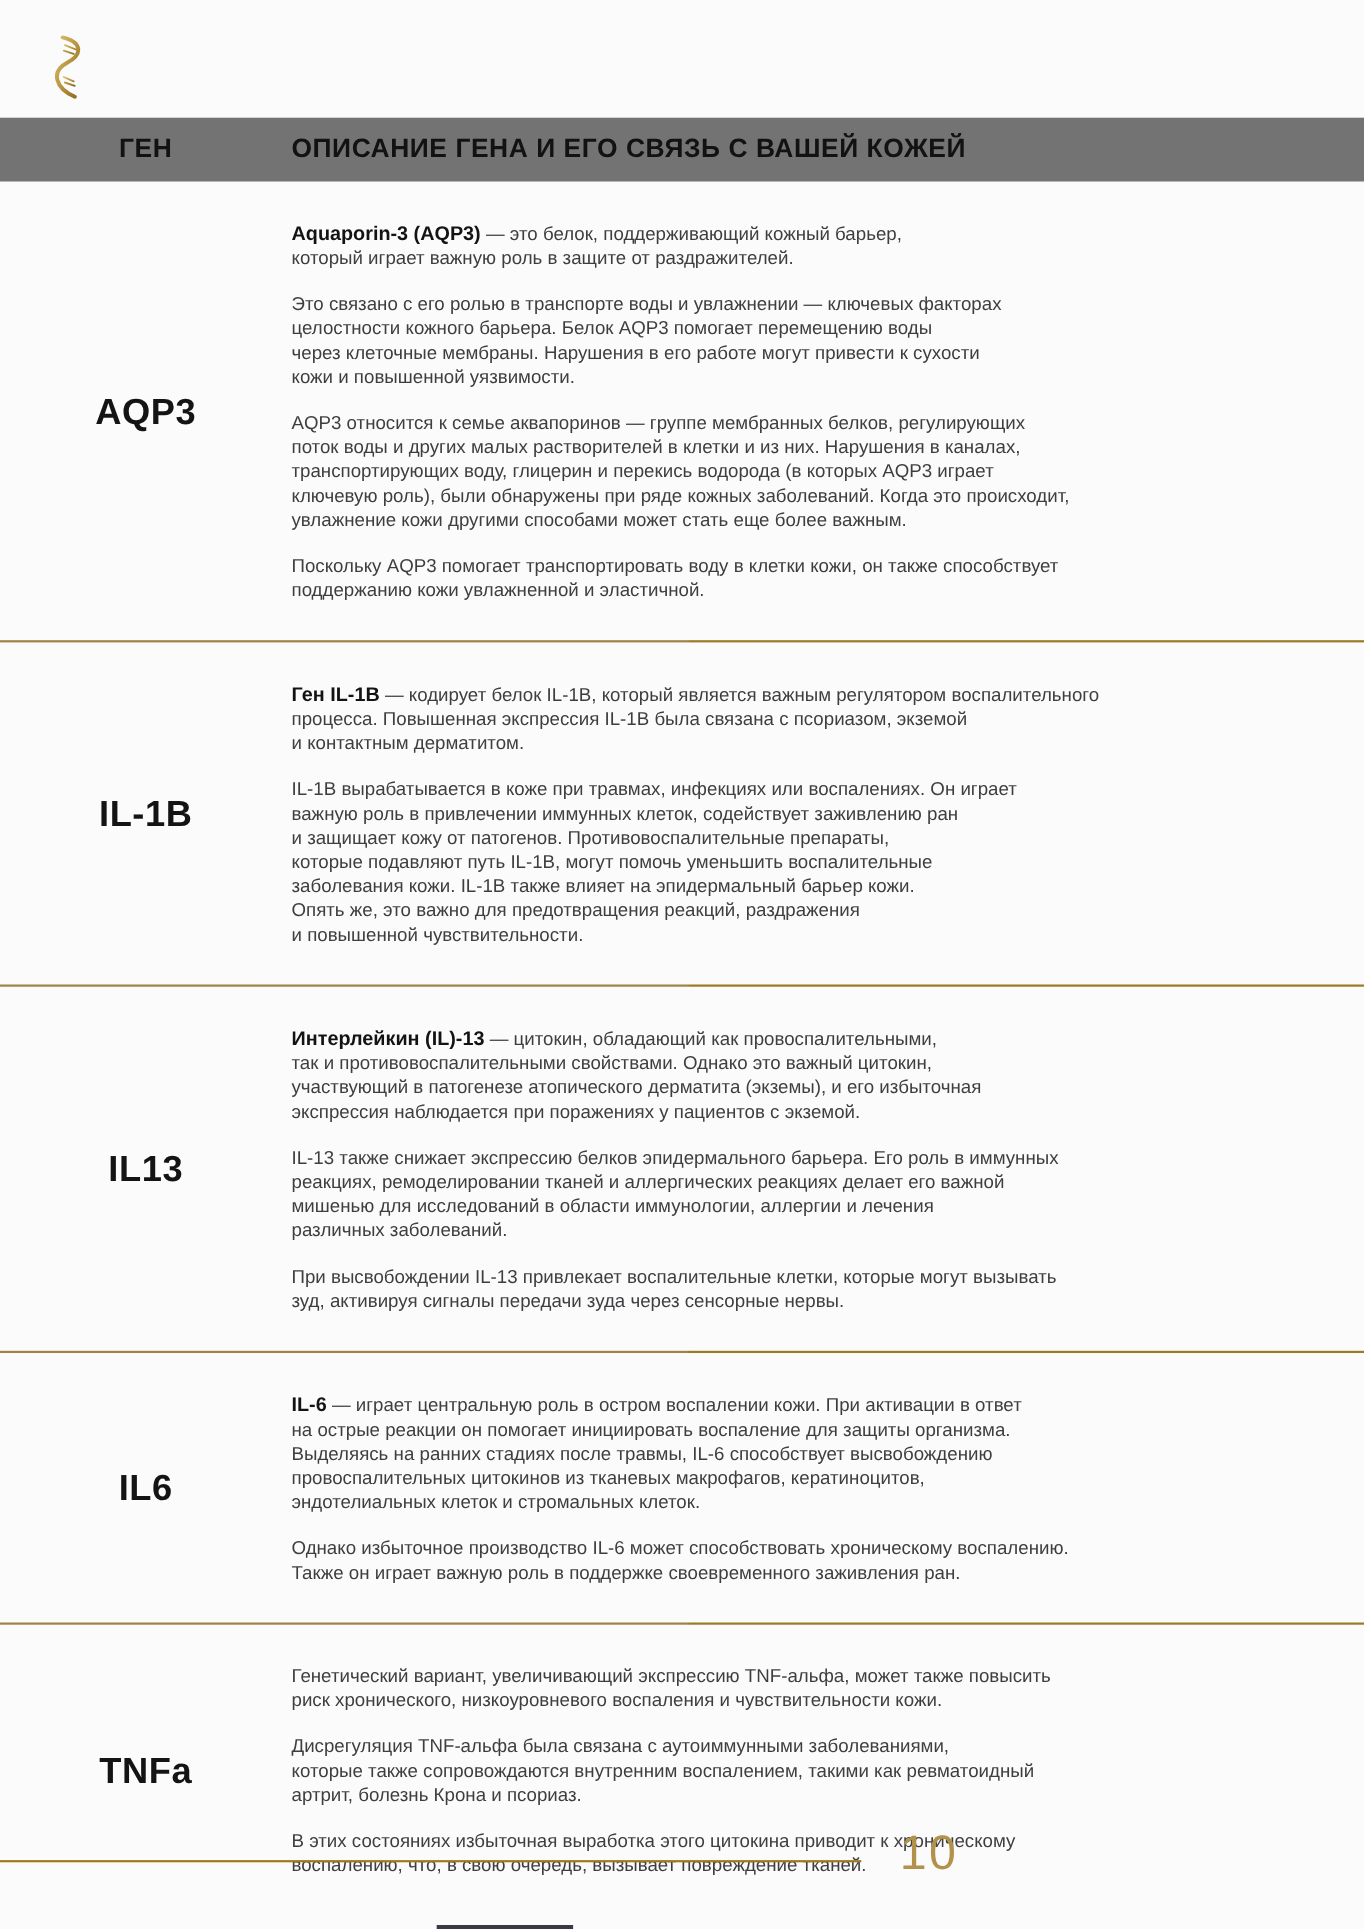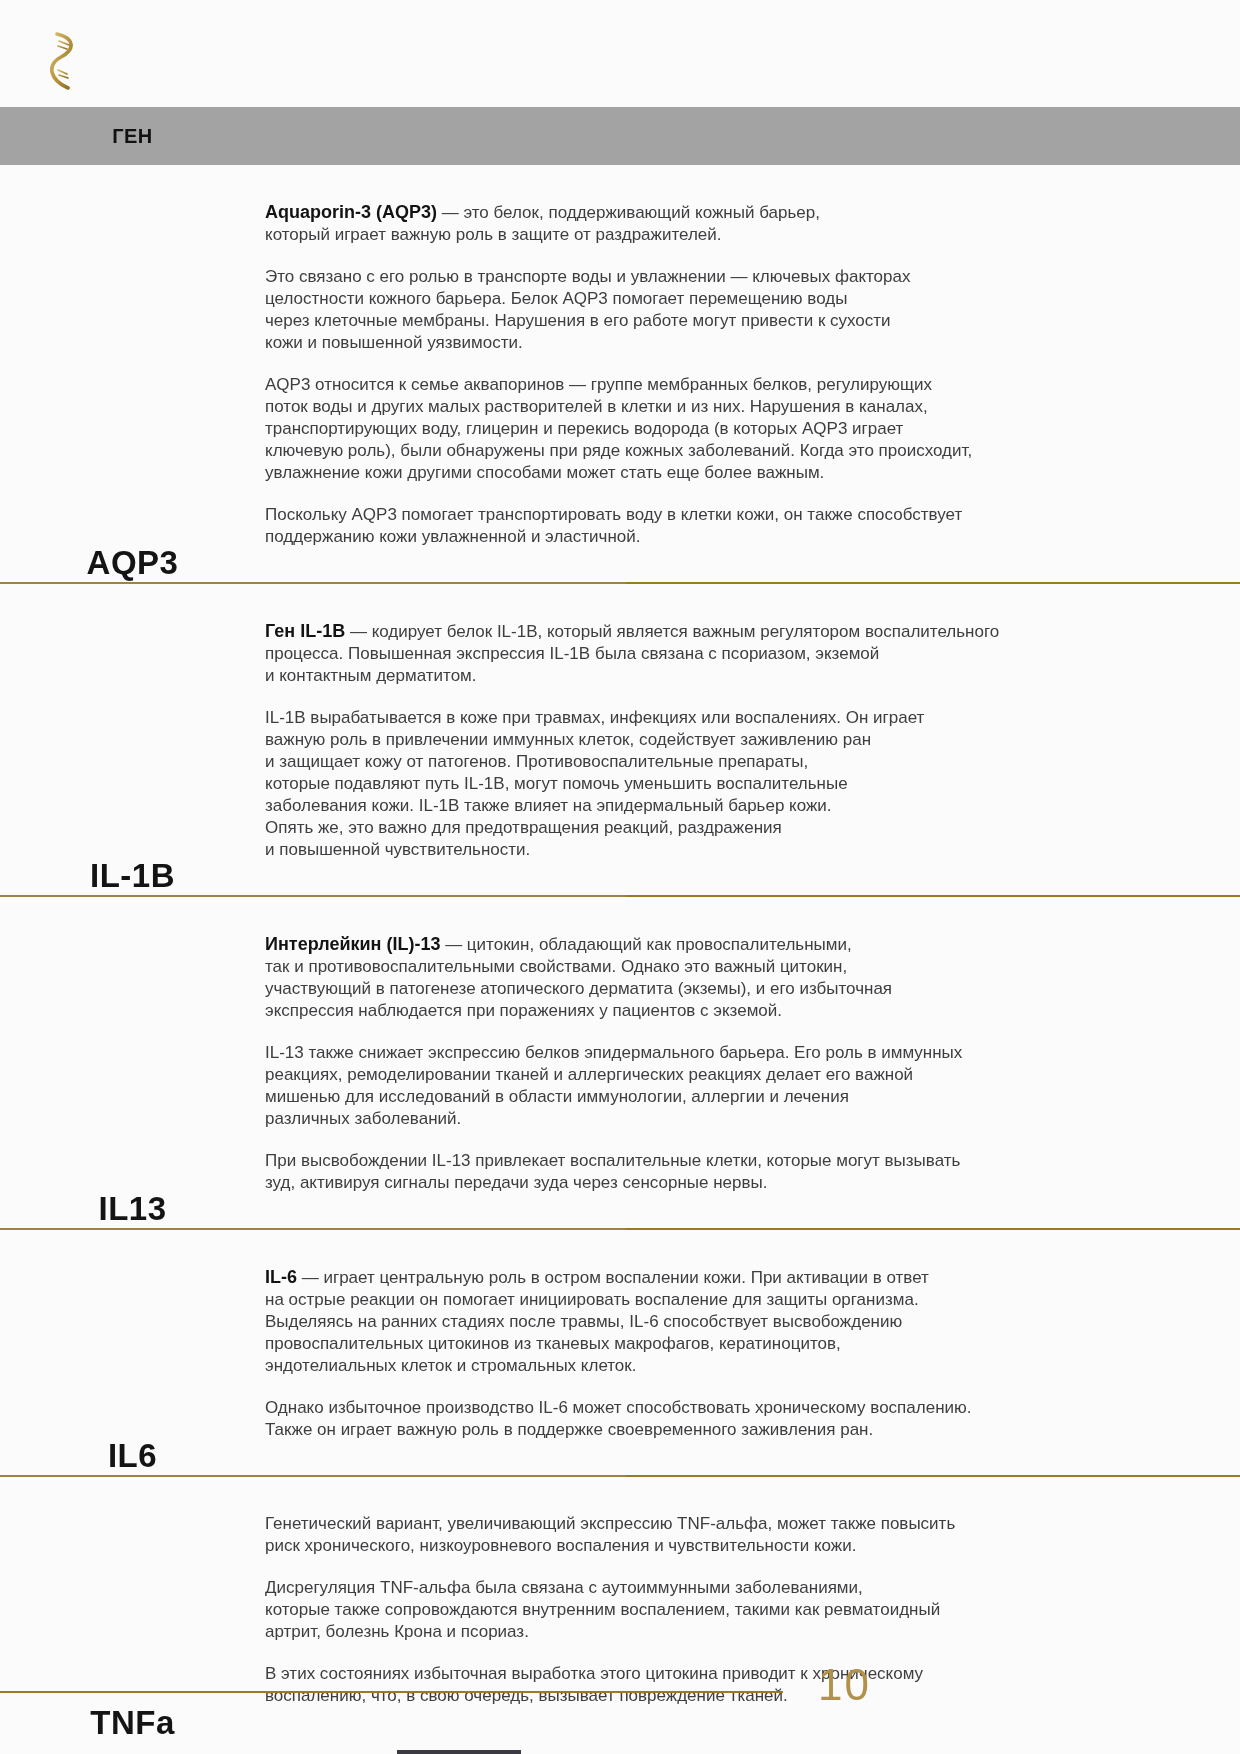--- a/index.html
+++ b/index.html
@@ -10,41 +10,41 @@
     overflow:hidden;
     font-family:"Liberation Sans","DejaVu Sans",sans-serif;
     color:#3e3e40;
   }
   
   .top-zone{height:107px;position:relative;}
   .logo{position:absolute;left:50px;top:32px;width:28px;height:58px;}
   
   .table-head{
     display:flex;align-items:center;
-    height:58px;background:#a3a3a3;
+    height:58px;background:#737373;
     font-weight:bold;color:#121212;
-    font-size:20px;letter-spacing:.5px;
+    font-size:24px;letter-spacing:.5px;
   }
   .head-gene{width:265px;text-align:center;flex:0 0 265px;}
   .head-desc{flex:1;text-align:left;}
   
   #sections section.gene-row{
     display:flex;
     border-bottom:2px solid #9c7a22;
     border-image:linear-gradient(90deg,#a08246 0,#a08246 50.4%,#9a7a22 50.6%,#9a7a22 100%) 1;
   }
   #sections section.gene-row:last-of-type{border-bottom:none;border-image:none;}
   #sections section:nth-of-type(1){min-height:389px;}
   #sections section:nth-of-type(2){min-height:289px;}
   #sections section:nth-of-type(3){min-height:306px;}
   #sections section:nth-of-type(4){min-height:226px;}
   #sections section:nth-of-type(5){min-height:265px;}
   .gene-col{
     flex:0 0 265px;width:265px;
-    display:flex;align-items:flex-end;justify-content:center;
+    display:flex;align-items:center;justify-content:center;
   }
   .gene-label{
     font-size:33px;font-weight:bold;color:#141414;letter-spacing:.5px;
   }
   .desc-col{
     flex:1;padding:36px 40px 14px 0;
     font-size:17px;line-height:22px;
   }
   .para{
     margin:0 0 20px 0;
@@ -79,20 +79,21 @@
         </linearGradient>
       </defs>
       <path d="M7 2 C24 6 26 17 11 25 C-4 33 0 48 18 56" fill="none" stroke="url(#gold)" stroke-width="3.6" stroke-linecap="round"></path>
       <path d="M9 9 L19 13 M8 14 L17 17" stroke="url(#gold)" stroke-width="1.7" stroke-linecap="round"></path>
       <path d="M8 38 L17 42 M9 43 L18 46" stroke="url(#gold)" stroke-width="1.7" stroke-linecap="round"></path>
     </svg>
   </div>
 
   <div class="table-head">
     <div class="head-gene">ГЕН</div>
+    <div class="head-desc">ОПИСАНИЕ ГЕНА И ЕГО СВЯЗЬ С ВАШЕЙ КОЖЕЙ</div>
   </div>
 
   <div id="sections">
       <section class="gene-row">
         <div class="gene-col">
           <div class="gene-label">AQP3</div>
         </div>
         <div class="desc-col">
           <p class="para"><strong class="lead">Aquaporin-3 (AQP3)</strong><span> — это белок, поддерживающий кожный барьер,
 который играет важную роль в защите от раздражителей.</span></p>

